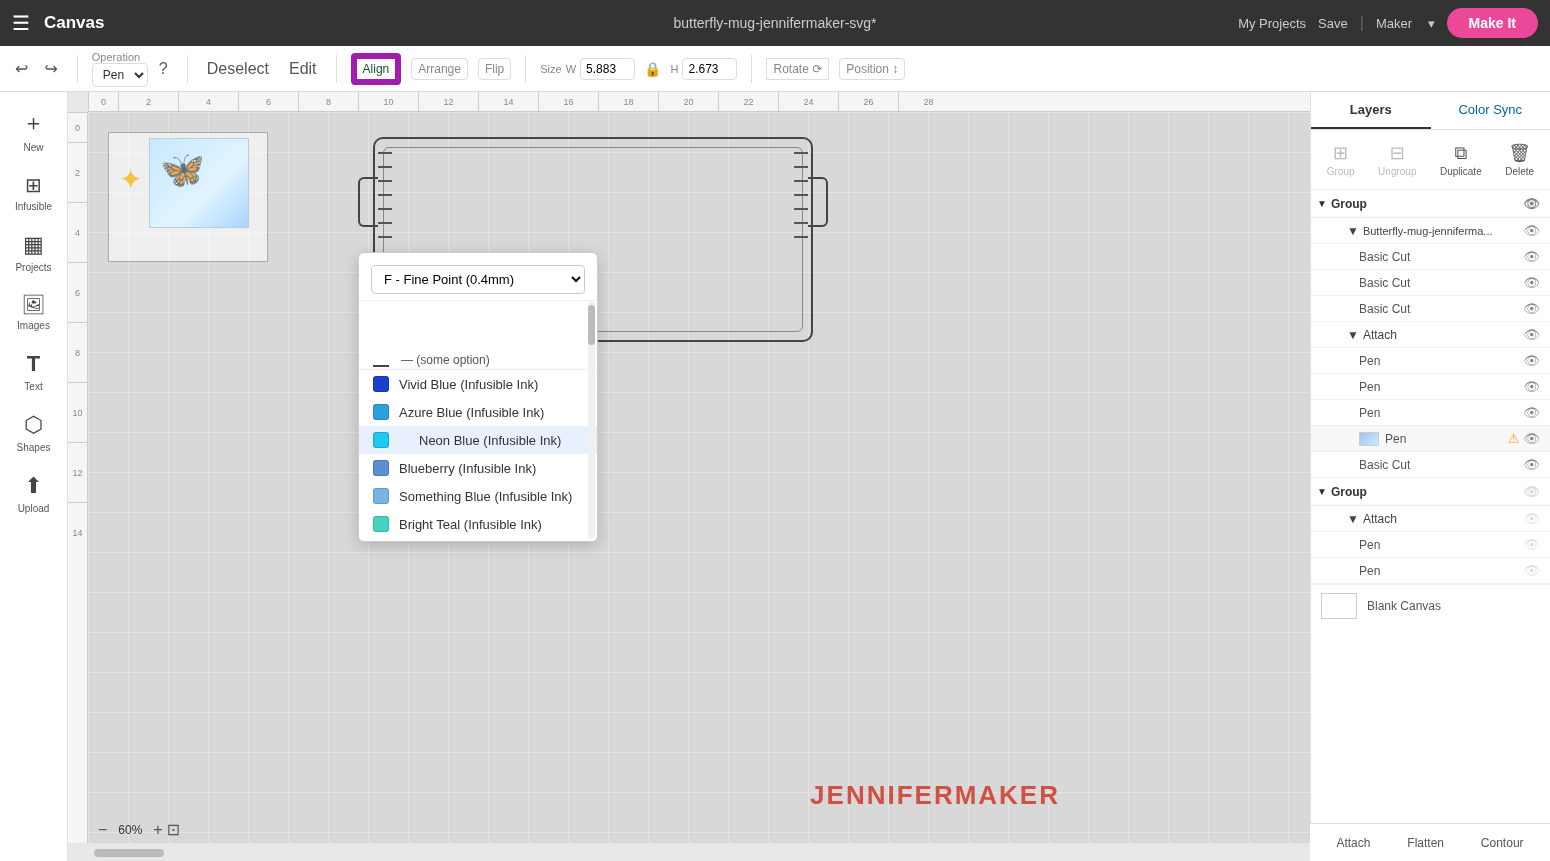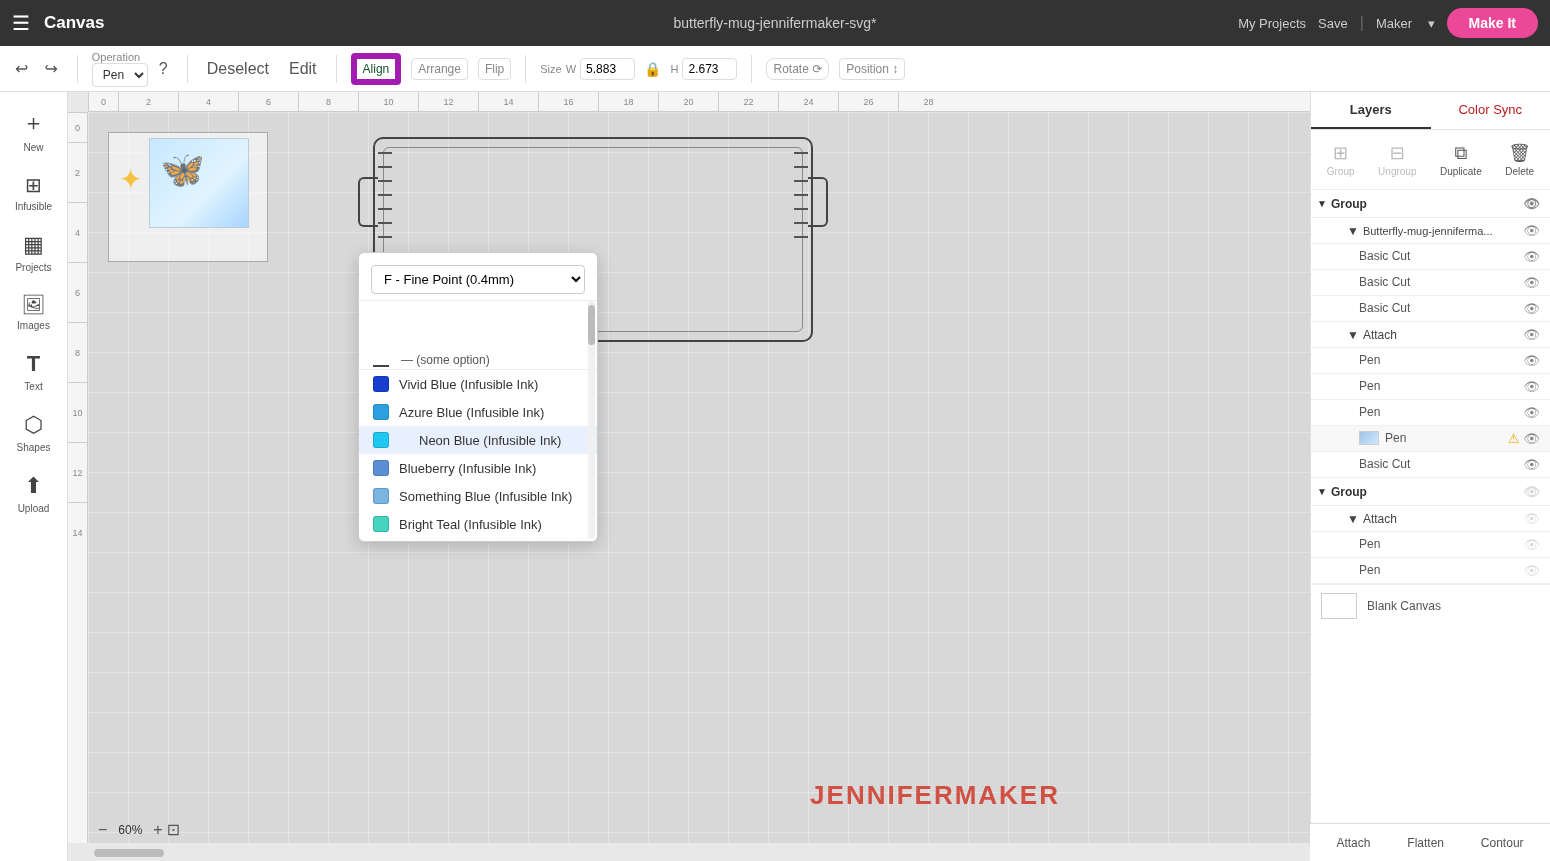--- a/index.html
+++ b/index.html
@@ -104,21 +104,21 @@
     
     #right-panel {
       width: 240px; background: #fff; border-left: 1px solid #e0e0e0;
       display: flex; flex-direction: column; flex-shrink: 0;
     }
     #right-panel-tabs {
       display: flex; border-bottom: 1px solid #e0e0e0;
     }
     .rpanel-tab {
       flex: 1; text-align: center; padding: 10px 0; font-size: 13px;
-      color: #b91c1c; cursor: pointer; border-bottom: 2px solid transparent;
+      color: #0369a1; cursor: pointer; border-bottom: 2px solid transparent;
     }
     .rpanel-tab.active { color: #333; border-bottom: 2px solid #333; font-weight: 600; }
 
     #right-panel-toolbar {
       display: flex; align-items: center; justify-content: space-around;
       padding: 8px 4px; border-bottom: 1px solid #eee;
     }
     .rp-tool-btn {
       display: flex; flex-direction: column; align-items: center;
       font-size: 10px; color: #555; cursor: pointer; padding: 4px 6px;
@@ -129,21 +129,21 @@
 
     #layers-list { flex: 1; overflow-y: auto; }
     .layer-group-header {
       display: flex; align-items: center; padding: 6px 10px 6px 6px;
       font-size: 12px; color: #333; font-weight: 600; border-bottom: 1px solid #eee;
       cursor: pointer;
     }
     .layer-group-header .expand-icon { margin-right: 4px; font-size: 10px; }
     .layer-group-header .eye-icon { margin-left: auto; font-size: 13px; color: #888; }
     .layer-item {
-      display: flex; padding: 5px 10px 5px 24px;
+      display: flex; align-items: center; padding: 5px 10px 5px 24px;
       font-size: 12px; color: #555; border-bottom: 1px solid #f0f0f0;
     }
     .layer-item .layer-name { flex: 1; }
     .layer-item .layer-eye { font-size: 13px; color: #888; cursor: pointer; }
     .layer-item .layer-warn { font-size: 13px; color: #f0a500; margin-right: 4px; }
     .layer-item.has-thumb .layer-thumb {
       width: 20px; height: 14px; border: 1px solid #ccc; margin-right: 6px;
       background: linear-gradient(135deg, #a0c4e8 0%, #d0e8ff 100%);
     }
     .layer-subgroup-header {
@@ -231,21 +231,21 @@
   <div class="toolbar-sep"></div>
   <div class="size-input-group">
     <span class="size-label">Size</span>
     <span class="size-label">W</span>
     <input class="size-input" type="text" value="5.883" style="">
     <span class="toolbar-btn" style="font-size:14px;">🔒</span>
     <span class="size-label">H</span>
     <input class="size-input" type="text" value="2.673" style="">
   </div>
   <div class="toolbar-sep"></div>
-  <span class="toolbar-btn" style="font-size:12px; color:#888; border:1px solid #ddd; border-radius:8px; padding:3px 6px;">Rotate ⟳</span>
+  <span class="toolbar-btn" style="font-size:12px; color:#888; border:1px solid #ddd; border-radius:0; padding:3px 6px;">Rotate ⟳</span>
   <span class="toolbar-btn" style="font-size:12px; color:#888; border:1px solid #ddd; border-radius:4px; padding:3px 6px;">Position ↕</span>
 </div>
 
 <div id="main">
 
   <div id="left-sidebar">
     <div class="sidebar-item">
       <div class="si-icon">＋</div>
       <div class="si-label">New</div>
     </div>

